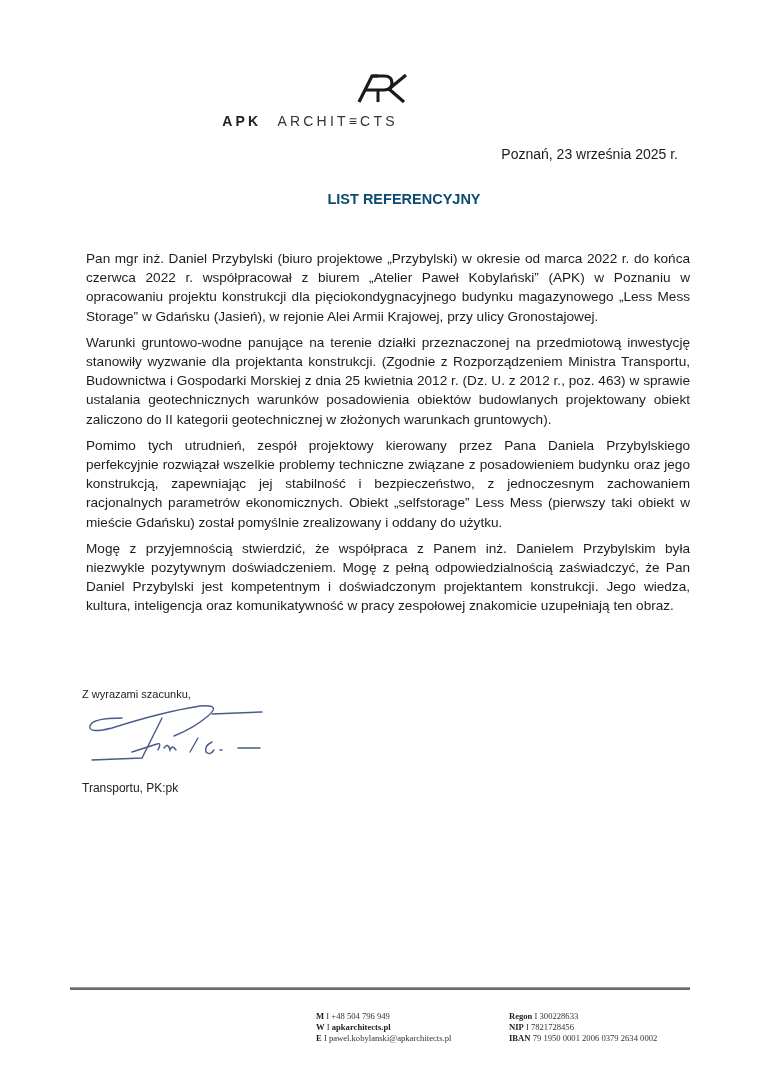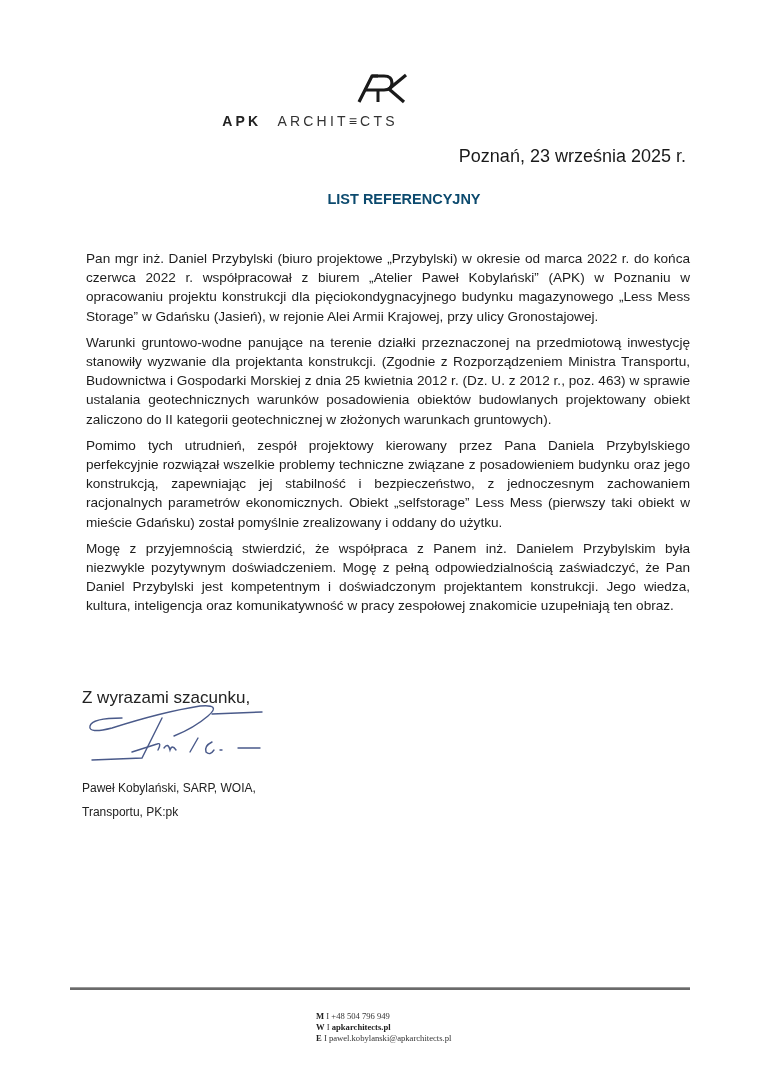--- a/index.html
+++ b/index.html
@@ -5,28 +5,28 @@
   html, body { margin: 0; padding: 0; background: #ffffff; }
   body { width: 768px; height: 1087px; position: relative; overflow: hidden; color: #1a1a1a; font-family: "Liberation Sans", sans-serif; }
   .page { position: absolute; left: 0; top: 0; width: 768px; height: 1087px; }
 
   .logo { position: absolute; left: 0; top: 72px; width: 768px; text-align: center; }
   .logo svg { display: block; margin: 0 auto; }
   .brand { position: absolute; top: 113px; left: 0; width: 620px; text-align: center; font-size: 14px; letter-spacing: 3.2px; color: #222; }
   .brand .b1 { font-weight: bold; margin-right: 16px; }
   .brand .b2 { font-weight: normal; color: #333; }
 
-  .date { position: absolute; top: 146px; right: 82px; font-size: 18px; color: #1a1a1a; }
+  .date { position: absolute; top: 146px; right: 90px; font-size: 14px; color: #1a1a1a; }
 
   .title { position: absolute; top: 191px; left: 0; width: 768px; text-align: center; font-weight: bold; font-size: 14.5px; color: #0c4a6e; padding-left: 20px; }
 
   .body { position: absolute; left: 86px; top: 249px; width: 604px; font-size: 13.6px; line-height: 19.2px; color: #1d1d1d; }
   .body p { margin: 0 0 7px 0; text-align: justify; }
 
-  .closing { position: absolute; left: 82px; top: 688px; font-size: 17px; color: #222; }
+  .closing { position: absolute; left: 82px; top: 688px; font-size: 11px; color: #222; }
   .signature { position: absolute; left: 82px; top: 698px; }
   .signer { position: absolute; left: 82px; top: 776px; font-size: 12px; line-height: 24px; color: #222; }
 
   .footer-rule { position: absolute; left: 70px; top: 987px; width: 620px; height: 2px; background: #6a6a6a; border-top: 1px solid #999; }
   .footer { position: absolute; top: 1011px; font-family: "Liberation Serif", serif; font-size: 8.6px; line-height: 11.2px; color: #333; }
   .footer b { color: #222; }
   .f1 { left: 70px; }
   .f2 { left: 316px; }
   .f3 { left: 509px; }
 </style>
@@ -73,27 +73,31 @@
         <path d="M82 50 Q86 44 88 52 Q90 46 94 52"></path>
         <path d="M108 54 L116 40"></path>
         <path d="M130 44 Q122 48 124 54 Q128 58 132 52"></path>
         <path d="M138 52 L140 52"></path>
         <path d="M156 50 L178 50"></path>
       </g>
     </svg>
   </div>
 
   <div class="signer">
-    <div>Paweł Kobylański, SARP, WOIA,</div>
     <div>Transportu, PK:pk</div>
   </div>
 
   <div class="footer-rule"></div>
 
 
   <div class="footer f2">
     <div><b>M</b> <span>I +48 504 796 949</span></div>
     <div><b>W</b> <span>I </span><b>apkarchitects.pl</b></div>
     <div><b>E</b> <span>I pawel.kobylanski@apkarchitects.pl</span></div>
   </div>
 
+  <div class="footer f3">
+    <div><b>Regon</b> <span>I  300228633</span></div>
+    <div><b>NIP</b> <span>I 7821728456</span></div>
+    <div><b>IBAN</b> <span>79 1950 0001 2006 0379 2634 0002</span></div>
+  </div>
 
 </div>
 
 </body></html>

